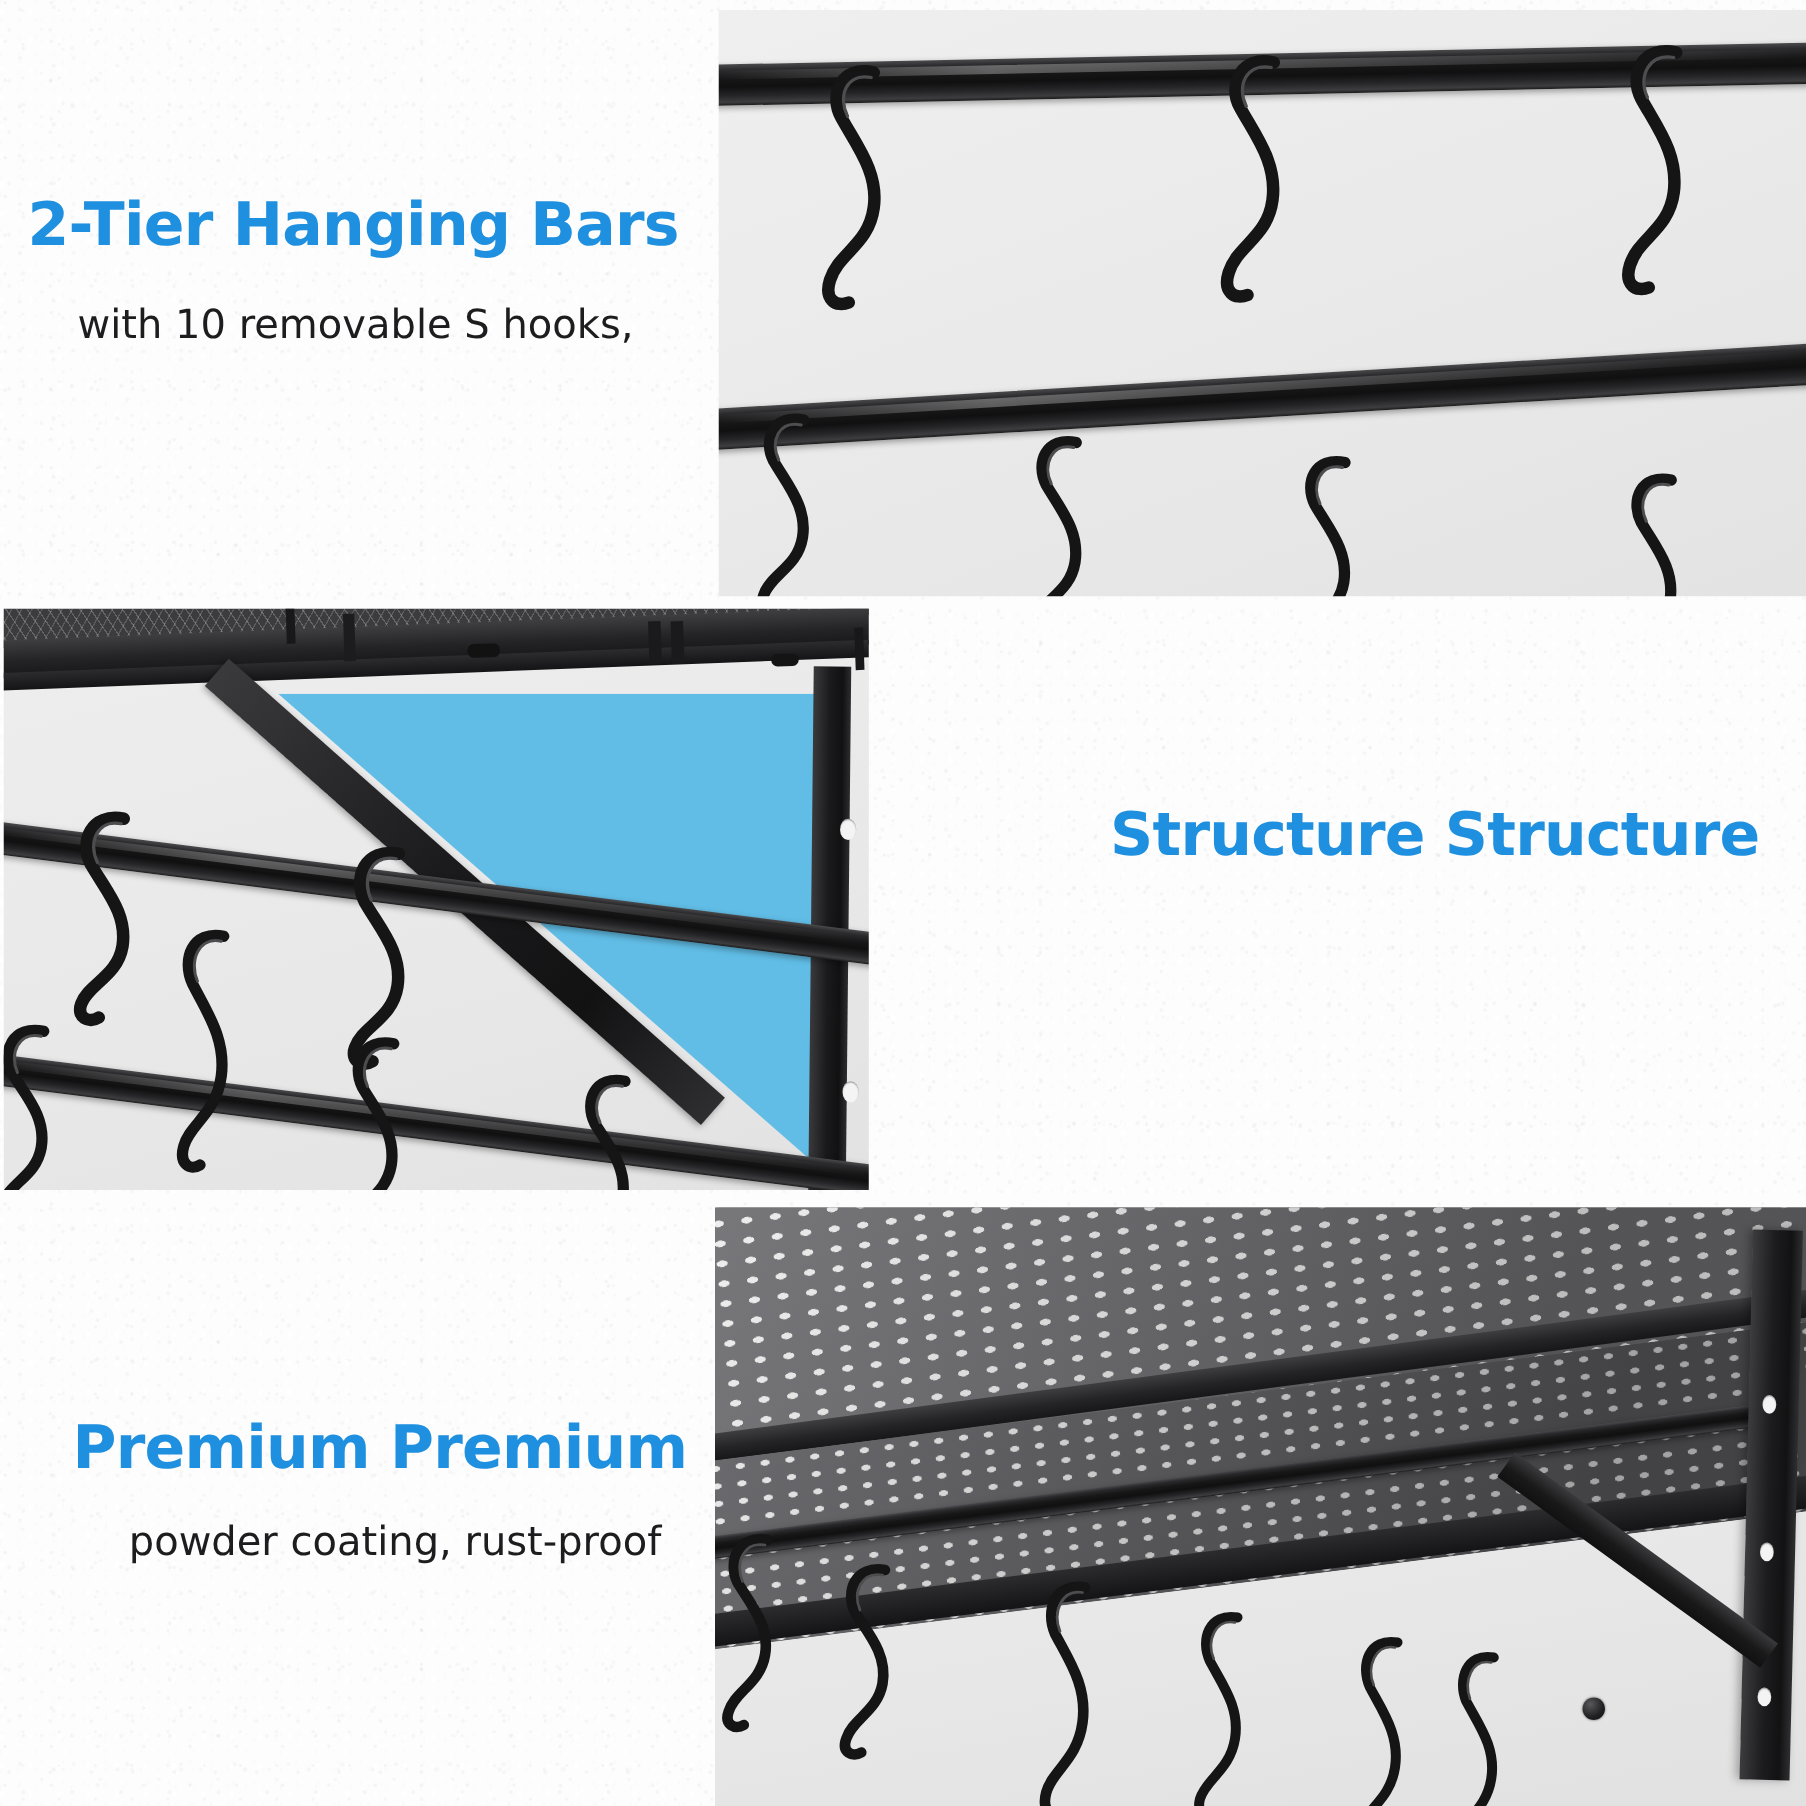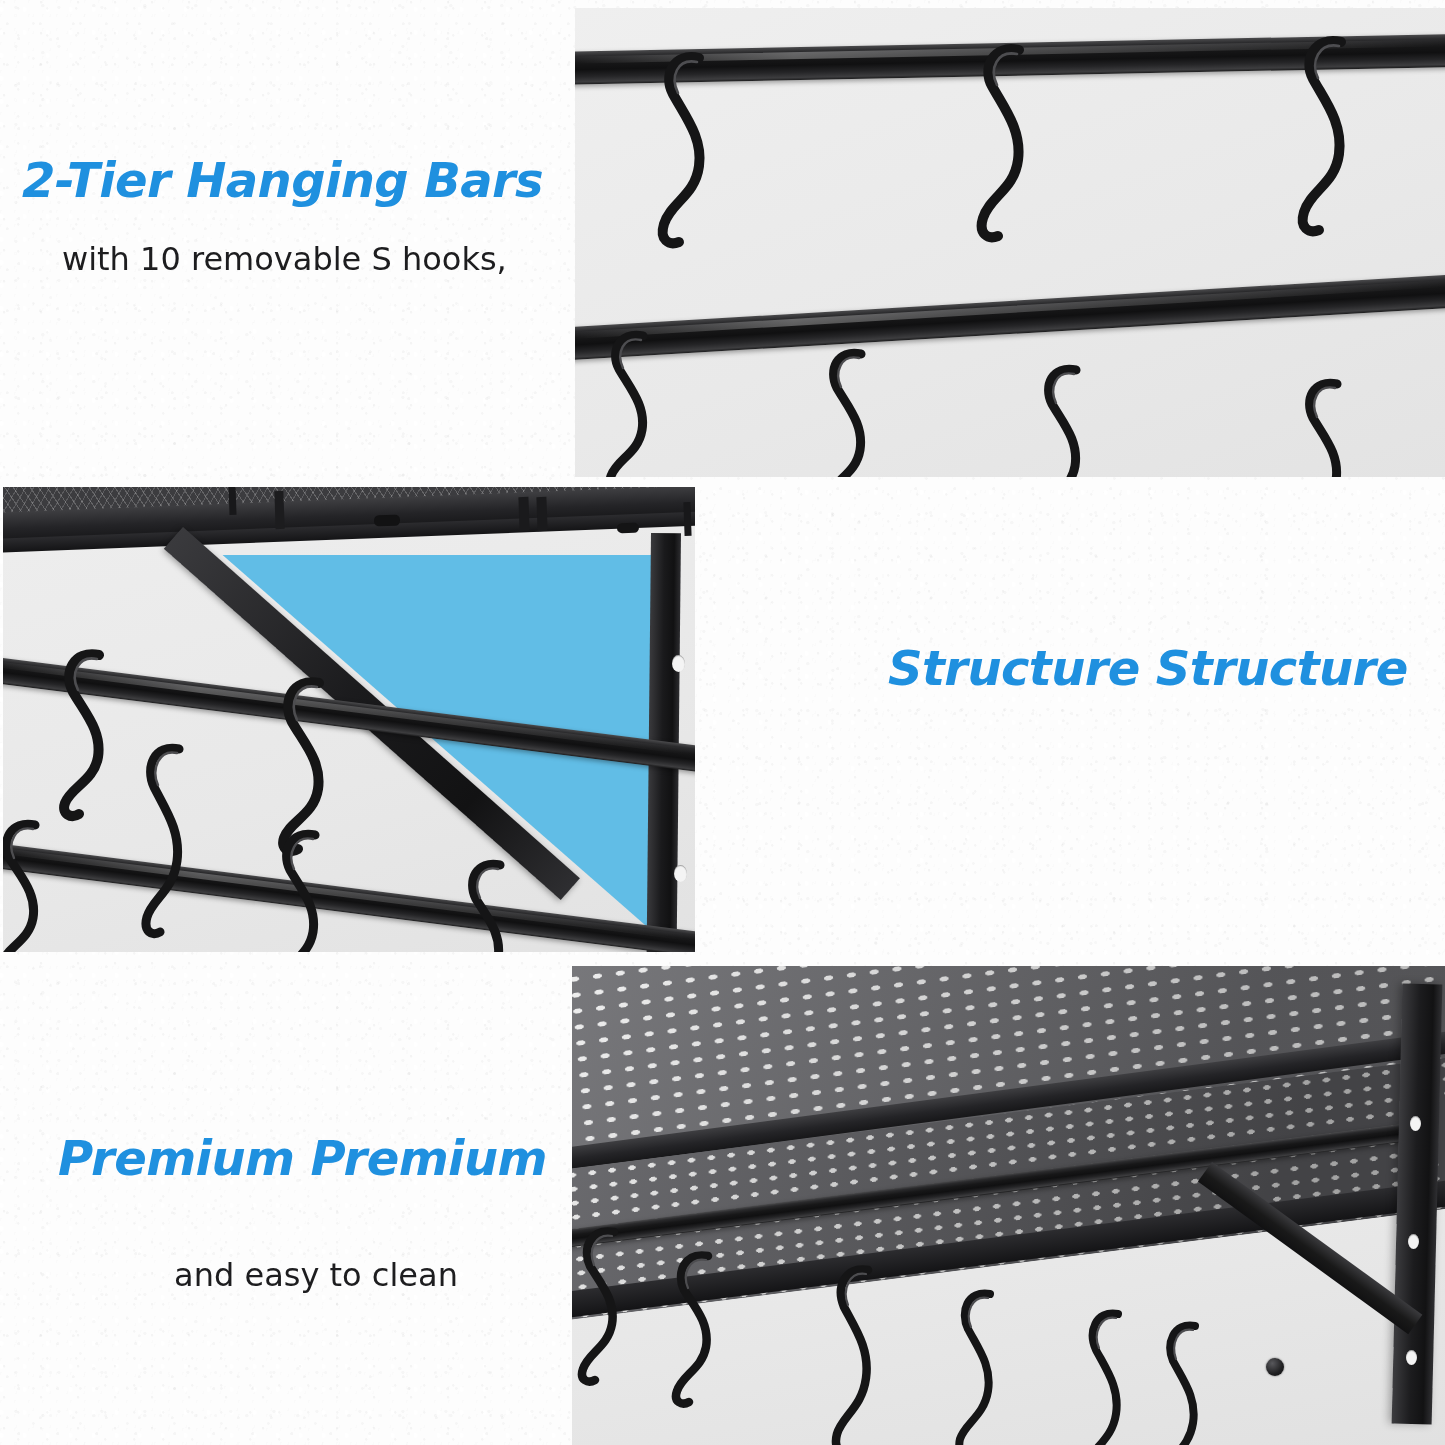--- a/index.html
+++ b/index.html
@@ -68,21 +68,20 @@
   .hookpath.hl { stroke: #4d4d50; }
 
   
   .title {
     position: absolute;
     font-family: "DejaVu Sans", sans-serif;
     font-weight: bold;
     color: #1f90df;
     letter-spacing: -0.6px;
     white-space: nowrap;
-    font-style: italic;
   }
   .subtitle {
     position: absolute;
     font-family: "DejaVu Sans", sans-serif;
     color: #1d1d1f;
     line-height: 1.32;
   }
   .strut {
     position: absolute;
     background: linear-gradient(to right, #3a3a3d, #1b1b1d 45%, #121213 75%, #2e2e31);
@@ -370,18 +369,17 @@
   <div>
     <div class="title" style="left:888px; top:640px; font-size:48px;">Structure Structure</div>
     <div class="subtitle" style="left:975px; top:727px; font-size:32px; width:480px;">
       <br>
     </div>
   </div>
 
   <div>
     <div class="title" style="left:58px; top:1130px; font-size:48px;">Premium Premium</div>
     <div class="subtitle" style="left:66px; top:1212px; font-size:32px; width:500px; text-align:center;">
-      <br>
-      <span>and easy to clean</span>
+      <span>powder coating, rust-proof</span><br>
     </div>
   </div>
 
 </div>
 
 </body></html>

